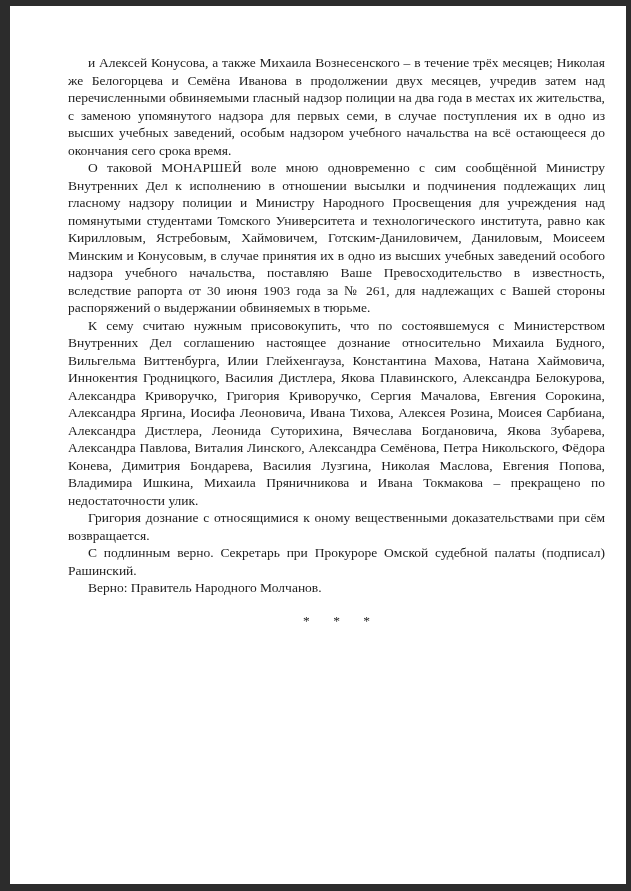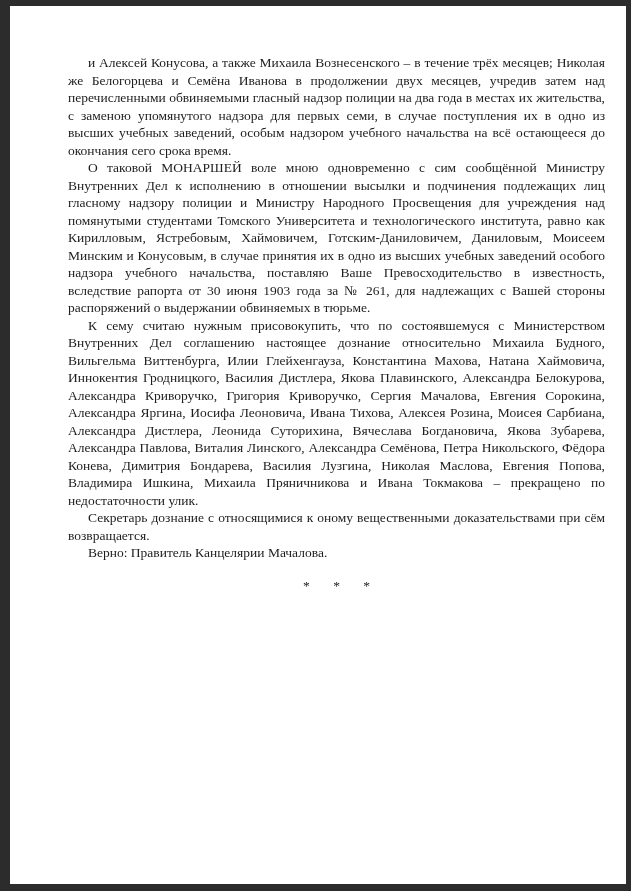--- a/index.html
+++ b/index.html
@@ -48,17 +48,18 @@
   }
 </style>
 </head>
 <body>
 
 <div class="page">
   <div class="content">
     <p class="para">и Алексей Конусова, а также Михаила Вознесенского – в течение трёх месяцев; Николая же Белогорцева и Семёна Иванова в продолжении двух месяцев, учредив затем над перечисленными обвиняемыми гласный надзор полиции на два года в местах их жительства, с заменою упомянутого надзора для первых семи, в случае поступления их в одно из высших учебных заведений, особым надзором учебного начальства на всё остающееся до окончания сего срока время.</p>
     <p class="para">О таковой МОНАРШЕЙ воле мною одновременно с сим сообщённой Министру Внутренних Дел к исполнению в отношении высылки и подчинения подлежащих лиц гласному надзору полиции и Министру Народного Просвещения для учреждения над помянутыми студентами Томского Университета и технологического института, равно как Кирилловым, Ястребовым, Хаймовичем, Готским-Даниловичем, Даниловым, Моисеем Минским и Конусовым, в случае принятия их в одно из высших учебных заведений особого надзора учебного начальства, поставляю Ваше Превосходительство в известность, вследствие рапорта от 30 июня 1903 года за № 261, для надлежащих с Вашей стороны распоряжений о выдержании обвиняемых в тюрьме.</p>
     <p class="para">К сему считаю нужным присовокупить, что по состоявшемуся с Министерством Внутренних Дел соглашению настоящее дознание относительно Михаила Будного, Вильгельма Виттенбурга, Илии Глейхенгауза, Константина Махова, Натана Хаймовича, Иннокентия Гродницкого, Василия Дистлера, Якова Плавинского, Александра Белокурова, Александра Криворучко, Григория Криворучко, Сергия Мачалова, Евгения Сорокина, Александра Яргина, Иосифа Леоновича, Ивана Тихова, Алексея Розина, Моисея Сарбиана, Александра Дистлера, Леонида Суторихина, Вячеслава Богдановича, Якова Зубарева, Александра Павлова, Виталия Линского, Александра Семёнова, Петра Никольского, Фёдора Конева, Димитрия Бондарева, Василия Лузгина, Николая Маслова, Евгения Попова, Владимира Ишкина, Михаила Пряничникова и Ивана Токмакова – прекращено по недостаточности улик.</p>
-    <p class="para">Секретарь дознание с относящимися к оному вещественными доказательствами при сём возвращается.</p>
-    <p class="para">Верно: Правитель Канцелярии Мачалова.</p>
+    <p class="para">Григория дознание с относящимися к оному вещественными доказательствами при сём возвращается.</p>
+    <p class="para">С подлинным верно. Секретарь при Прокуроре Омской судебной палаты (подписал) Рашинский.</p>
+    <p class="para">Верно: Правитель Народного Молчанов.</p>
     <div class="separator">* * *</div>
   </div>
 </div>
 
 </body></html>

